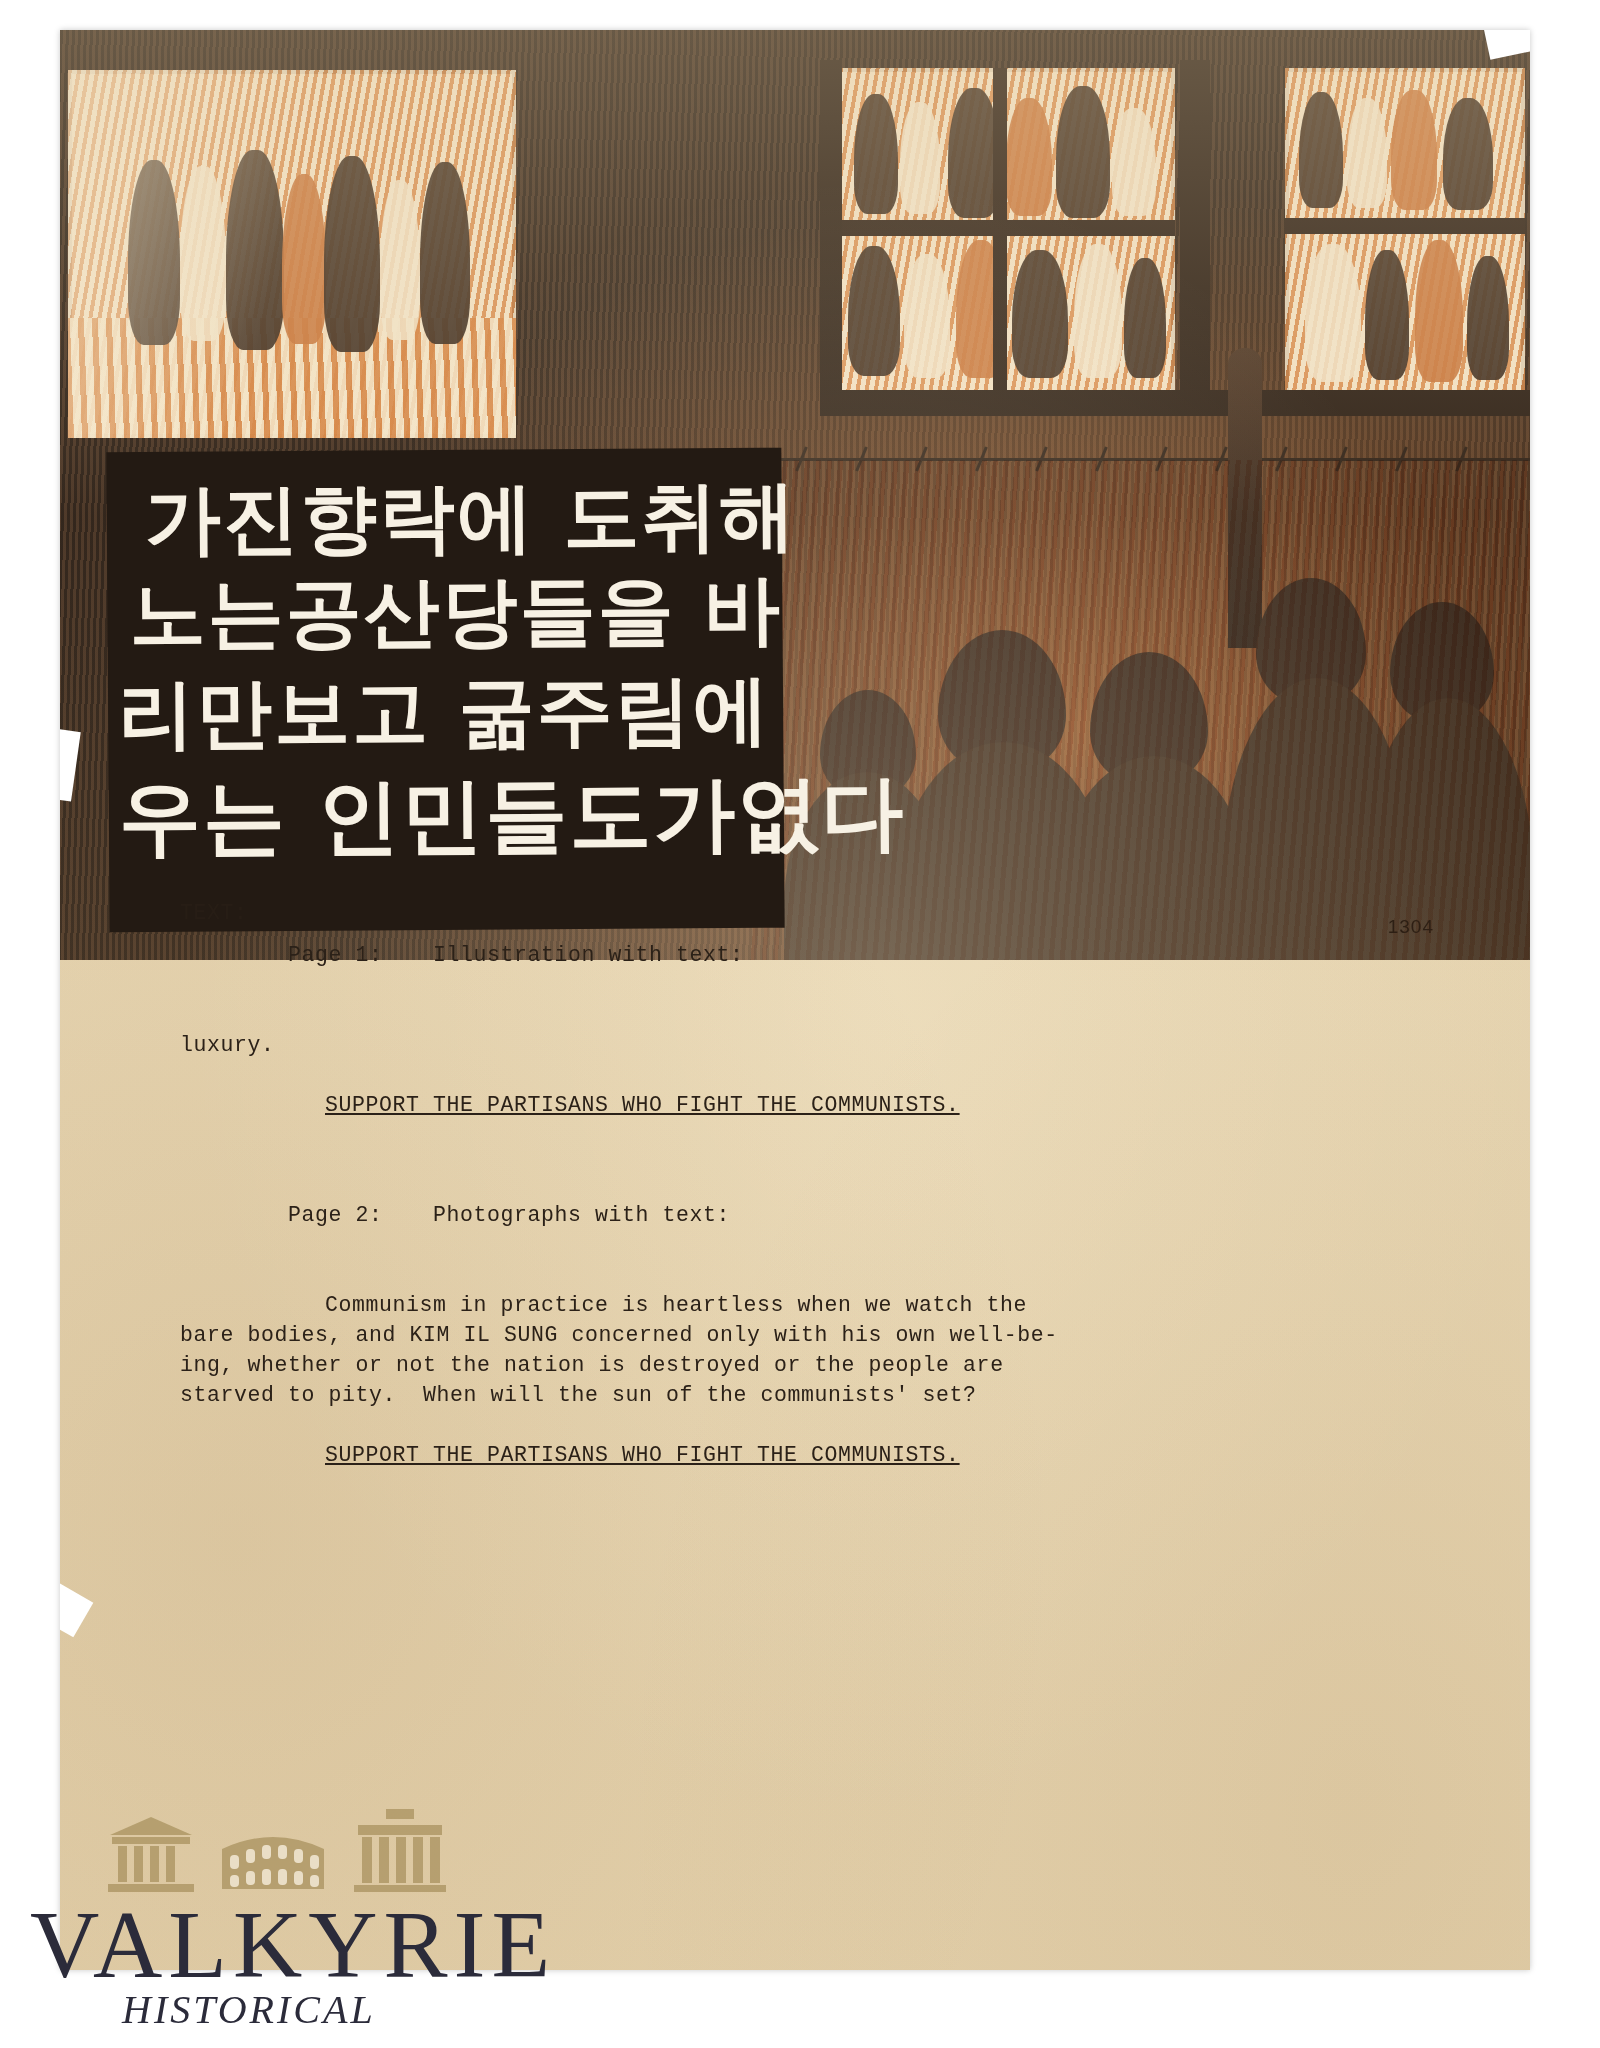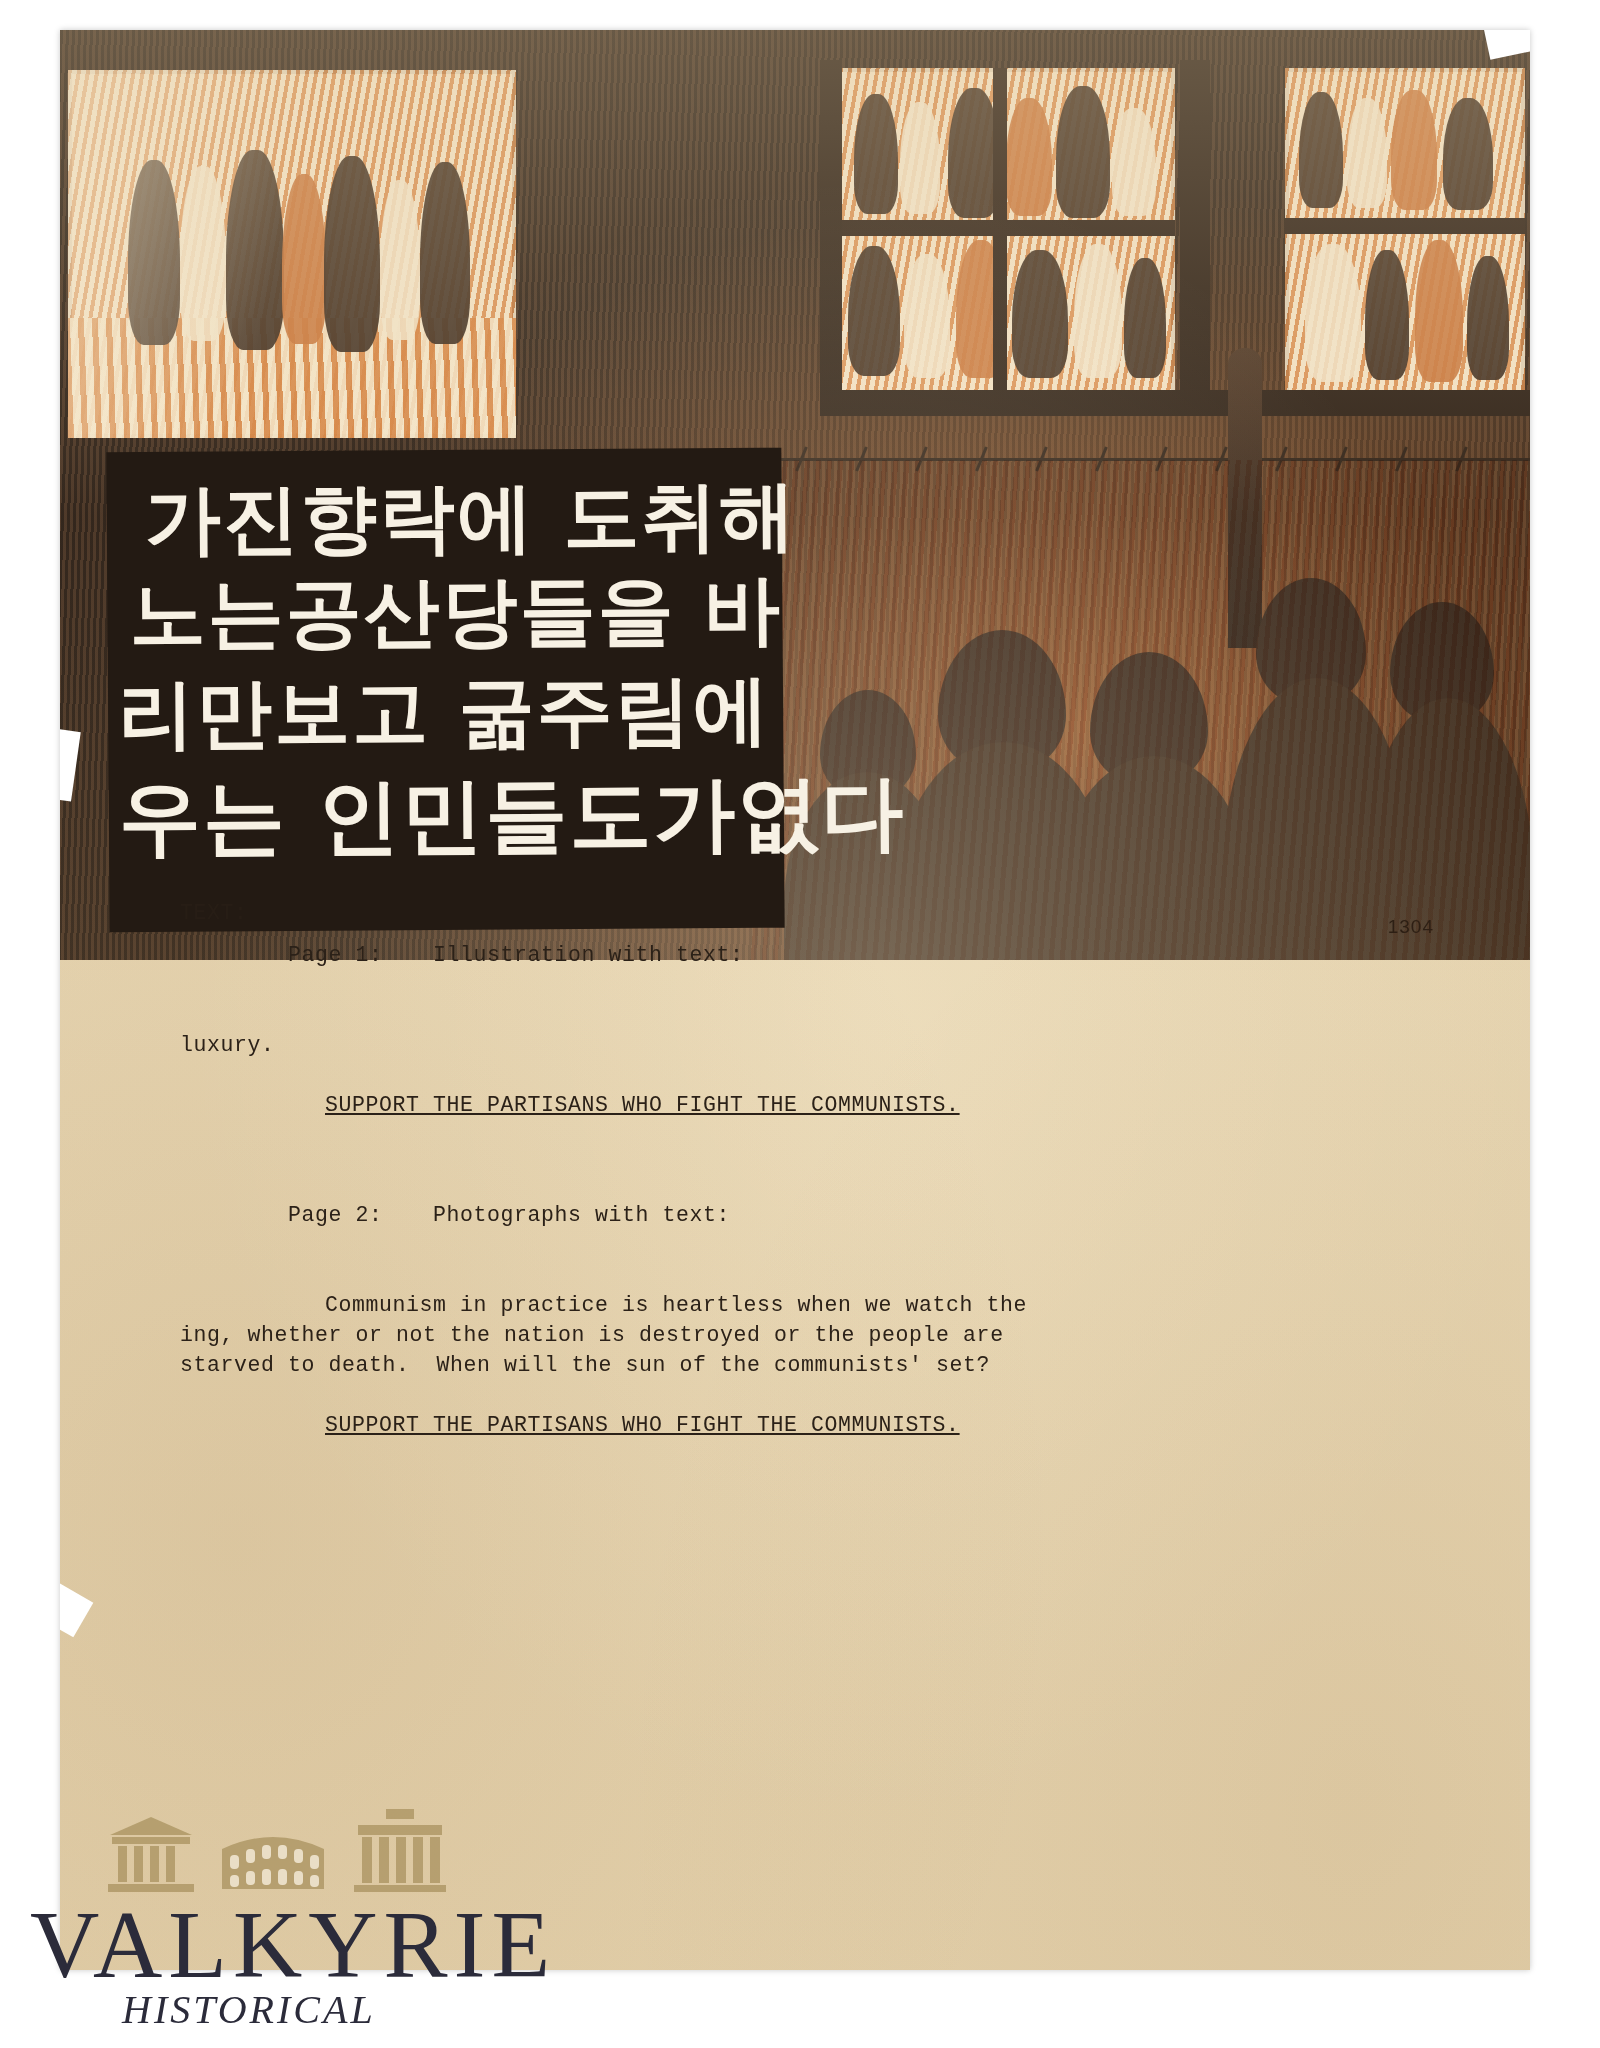--- a/index.html
+++ b/index.html
@@ -364,22 +364,23 @@
     </div>
 
     <div style="height:24px"></div>
 
     <div class="block">
       <div class="row">
         <span class="label-col">Page 2:</span><span>Photographs with text:</span>
       </div>
       <div style="height:30px"></div>
       <div class="row indent">Communism in practice is heartless when we watch the</div>
+      <div class="row">bare bodies, and KIM IL SUNG concerned only with his own well-be-</div>
       <div class="row">ing, whether or not the nation is destroyed or the people are</div>
-      <div class="row">starved to death.  When will the sun of the communists' set?</div>
+      <div class="row">starved to pity.  When will the sun of the communists' set?</div>
       <div style="height:30px"></div>
       <div class="row indent u">SUPPORT THE PARTISANS WHO FIGHT THE COMMUNISTS.</div>
     </div>
   </div>
 
   <div class="edge" style="left:-10px; top:700px; width:26px; height:70px; transform:rotate(8deg);"></div>
   <div class="edge" style="left:-14px; top:1560px; width:40px; height:40px; transform:rotate(30deg);"></div>
   <div class="edge" style="right:-16px; top:-12px; width:60px; height:36px; transform:rotate(-12deg);"></div>
 </div>
 

